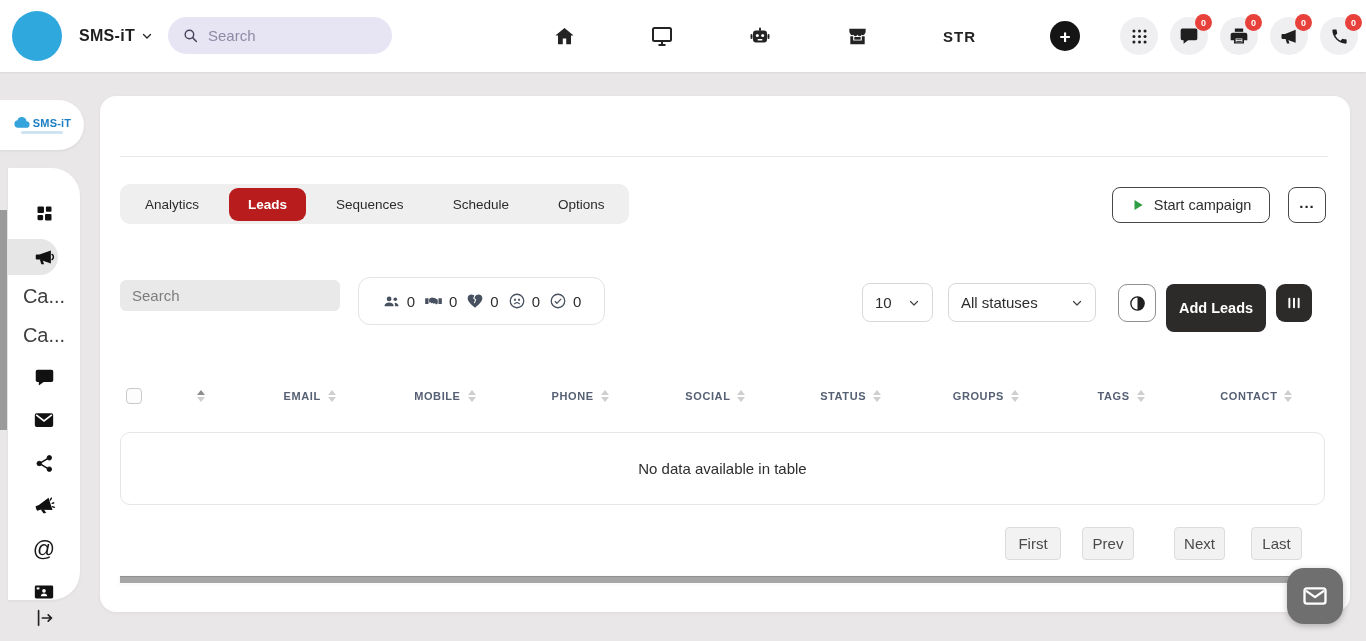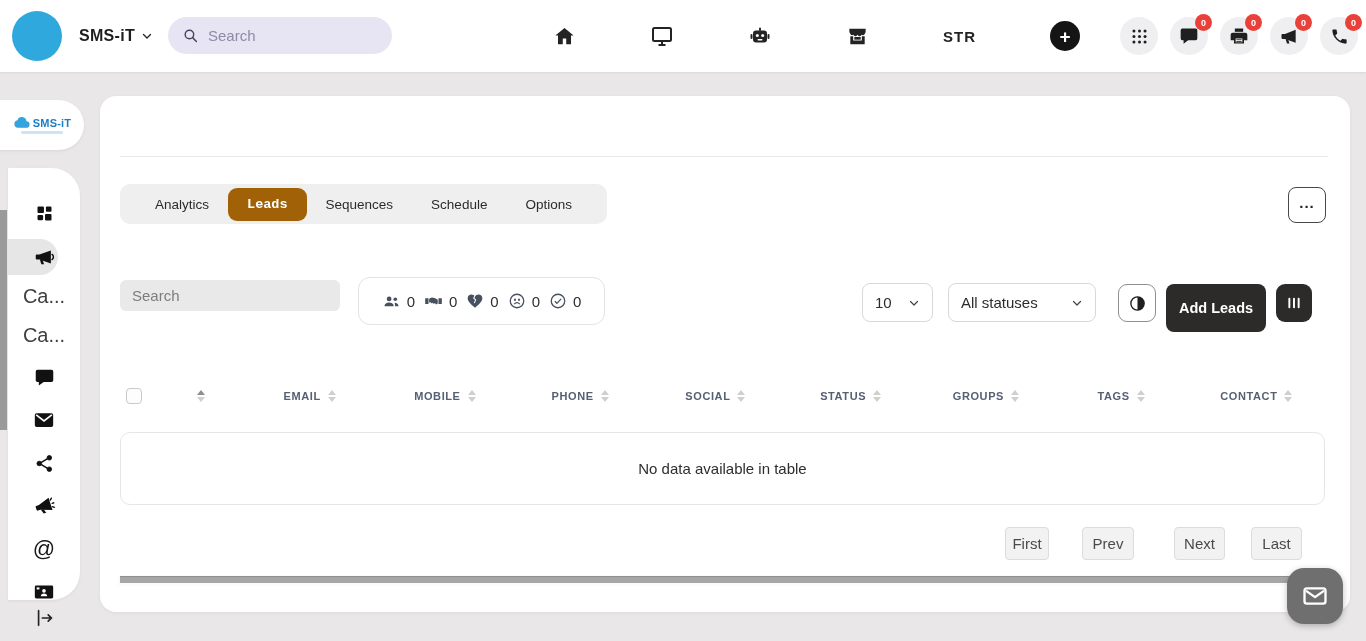--- a/index.html
+++ b/index.html
@@ -32,23 +32,23 @@
   .snav-label { font-size:20px; color:#3f3f3f; }
   .active-pill { position:absolute; left:0; top:71px; width:50px; height:36px; background:#e6e6e6; border-radius:0 18px 18px 0; }
   .at-glyph { font-size:22px; font-weight:500; color:#161616; line-height:1; }
   .expand-arrow { position:absolute; left:34px; top:607px; width:24px; height:24px; color:#222; cursor:pointer; z-index:9; }
 
   
   .card { position:absolute; left:100px; top:96px; width:1250px; height:516px; background:#fff; border-radius:16px; box-shadow:0 1px 4px rgba(0,0,0,.05); z-index:5; }
   .card-title { position:absolute; left:20px; top:17px; font-size:21px; font-weight:700; letter-spacing:.2px; color:#1e1e1e; }
   .divider { position:absolute; left:20px; right:22px; top:60px; height:1px; background:#e9e9e9; }
 
-  .tabbar { position:absolute; left:20px; top:88px; height:40px; background:#f0efef; border-radius:10px; display:inline-flex; align-items:center; padding:0 16px; }
+  .tabbar { position:absolute; left:20px; top:88px; height:40px; background:#f0efef; border-radius:10px; display:inline-flex; align-items:center; padding:0 6px;gap:11px; }
   .tab { padding:9px 19px; font-size:13.5px; color:#2b2b2b; border-radius:9px; cursor:pointer; white-space:nowrap; }
-  .tab.active { background:#a16207; color:#fff; font-weight:700;font-family:Liberation Mono, monospace; }
+  .tab.active { background:#b91c1c; color:#fff; font-weight:700; }
 
   .btn-start { position:absolute; left:1012px; top:91px; width:158px; height:36px; border:1.5px solid #474747; border-radius:8px; background:#fff; display:flex; align-items:center; justify-content:center; gap:9px; font-size:14.5px; color:#2e2e2e; cursor:pointer; }
   .btn-more { position:absolute; left:1188px; top:91px; width:38px; height:36px; border:1.5px solid #474747; border-radius:8px; background:#fff; display:flex; align-items:center; justify-content:center; font-size:15px; font-weight:700; letter-spacing:1px; color:#222; cursor:pointer; padding-bottom:6px; }
 
   .tbl-search { position:absolute; left:20px; top:184px; width:220px; height:31px; background:#e9e9e9; border:0; border-radius:6px; padding:0 12px; font-size:15px; color:#444; outline:0; font-family:inherit; }
   .tbl-search::placeholder { color:#7d7d7d; }
   .stats-box { position:absolute; left:258px; top:181px; width:247px; height:48px; border:1px solid #e3e3e3; border-radius:12px; display:flex; align-items:center; justify-content:center; gap:9px; }
   .stat { display:flex; align-items:center; gap:6px; color:#47505f; }
   .stat b { font-size:15px; font-weight:400; color:#2e2e2e; }
 
@@ -63,21 +63,21 @@
   .th { font-size:11px; font-weight:700; letter-spacing:.6px; color:#566074; display:flex; align-items:center; justify-content:center; cursor:pointer; }
   .cb { appearance:none; width:16px; height:16px; border:1.5px solid #c9c9c9; border-radius:4px; background:#fdfdfd; margin-left:10px; cursor:pointer; }
   .sort { display:inline-flex; flex-direction:column; margin-left:7px; gap:2px; }
   .sort .up { width:0; height:0; border-left:4px solid transparent; border-right:4px solid transparent; border-bottom:5px solid #cfcfcf; }
   .sort .down { width:0; height:0; border-left:4px solid transparent; border-right:4px solid transparent; border-top:5px solid #cfcfcf; }
   .sort.asc .up { border-bottom-color:#8e8e8e; }
 
   .empty-box { position:absolute; left:20px; top:336px; width:1205px; height:73px; border:1px solid #e6e6e6; border-radius:10px; display:flex; align-items:center; justify-content:center; font-size:15px; color:#2e2e2e; }
 
   .pgbtn { position:absolute; top:431px; height:33px; background:#f3f2f2; border:1px solid #dcdcdc; border-radius:4px; color:#4a4a4a; font-size:15px; display:flex; align-items:center; justify-content:center; cursor:pointer; font-family:inherit; }
-  .pg-first { left:905px; width:44px; } .pg-prev { left:982px; width:52px; }
+  .pg-first { left:905px; width:56px; } .pg-prev { left:982px; width:52px; }
   .pg-next { left:1074px; width:51px; } .pg-last { left:1151px; width:51px; }
 
   .hscroll-track { position:absolute; left:18px; top:479px; width:1214px; height:11px; background:#fbfbfb; }
   .hscroll-thumb { position:absolute; left:2px; top:1px; width:1210px; height:7px; background:#a6a6a6; border-top:1px solid #8f8f8f; }
 
   .chat-widget { position:absolute; left:1287px; top:568px; width:56px; height:56px; border-radius:17px; background:#6f6f6f; display:flex; align-items:center; justify-content:center; color:#fff; cursor:pointer; z-index:30; box-shadow:0 2px 6px rgba(0,0,0,.25); }
 
   svg { display:block; }
 </style>
 </head>
@@ -289,20 +289,28 @@
   <div class="divider"></div>
 
   <div class="tabbar">
     <span class="tab">Analytics</span>
     <span class="tab active">Leads</span>
     <span class="tab">Sequences</span>
     <span class="tab">Schedule</span>
     <span class="tab">Options</span>
   </div>
 
+  <div class="btn-start">
+    <span>
+      <svg width="14" height="14" viewBox="0 0 24 24">
+          <path d="M6 3.5l14 8.5-14 8.5z" fill="#2f9e44"></path>
+        </svg>
+    </span>
+    <span>Start campaign</span>
+  </div>
   <div class="btn-more">
     <span>...</span>
   </div>
 
   <input class="tbl-search" placeholder="Search" style="">
 
   <div class="stats-box">
     <span class="stat">
       <span>
         <svg width="19" height="19" viewBox="0 0 24 24" fill="#47505f">

